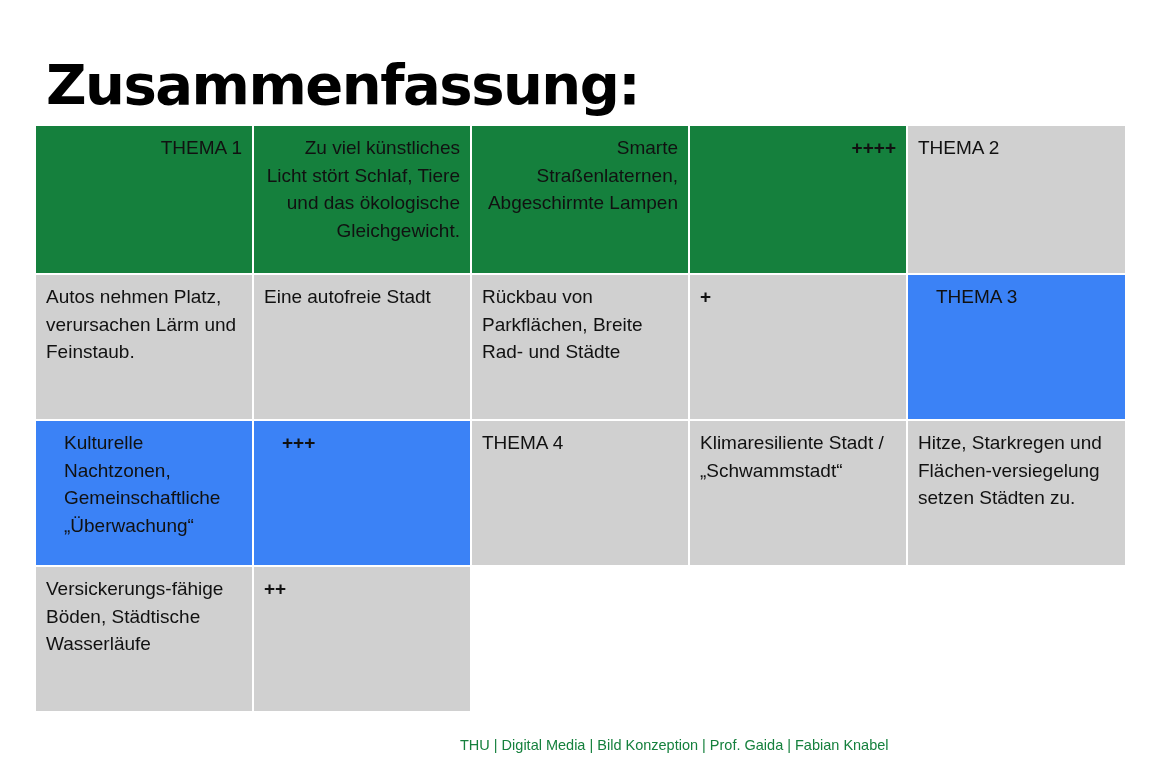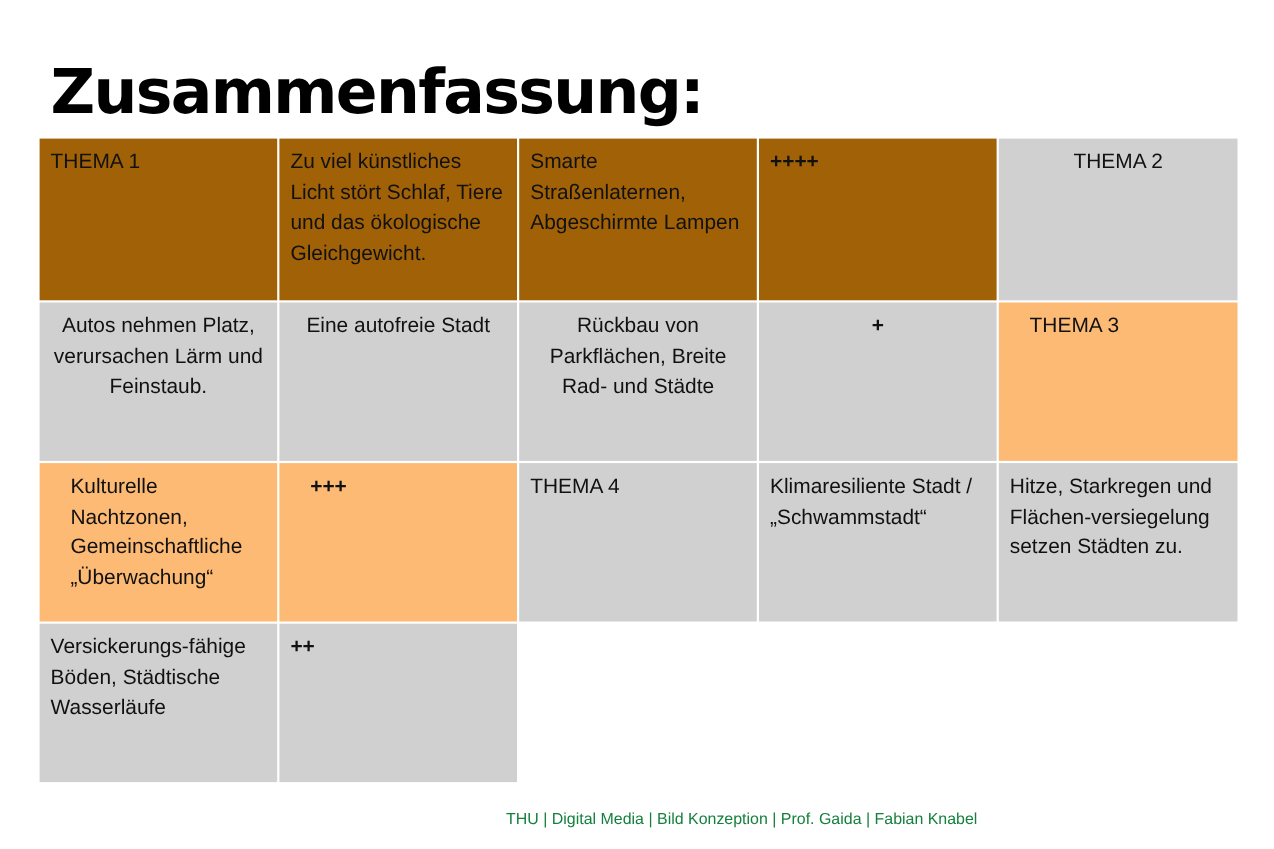--- a/index.html
+++ b/index.html
@@ -14,23 +14,23 @@
   }
   .tbl {
     position: absolute; left: 36px; top: 126px; width: 1085px;
     display: grid; grid-template-columns: 216px 216px 216px 216px 217px;
     grid-template-rows: 147px 144px 144px 144px; gap: 2px; background: #ffffff;
   }
   .cell {
     padding: 8px 10px; font-size: 19px; line-height: 27.5px; box-sizing: border-box;
     color: #111;
   }
-  .r0 { background: #a16207; }
-  .r1 { background: #d0d0d0; text-align: center; }
-  .r2 { background: #fdba74; padding-left: 28px; }
+  .r0 { background: #15803d; text-align: right; }
+  .r1 { background: #d0d0d0; }
+  .r2 { background: #3b82f6; padding-left: 28px; }
   .r3 { background: #d0d0d0; }
   .rating { font-weight: bold; }
   .footer {
     position: absolute; left: 460px; top: 737px; font-size: 14.5px; color: #15803d;
   }
 </style>
 </head>
 <body>
 
 <div class="title">Zusammenfassung:</div>

